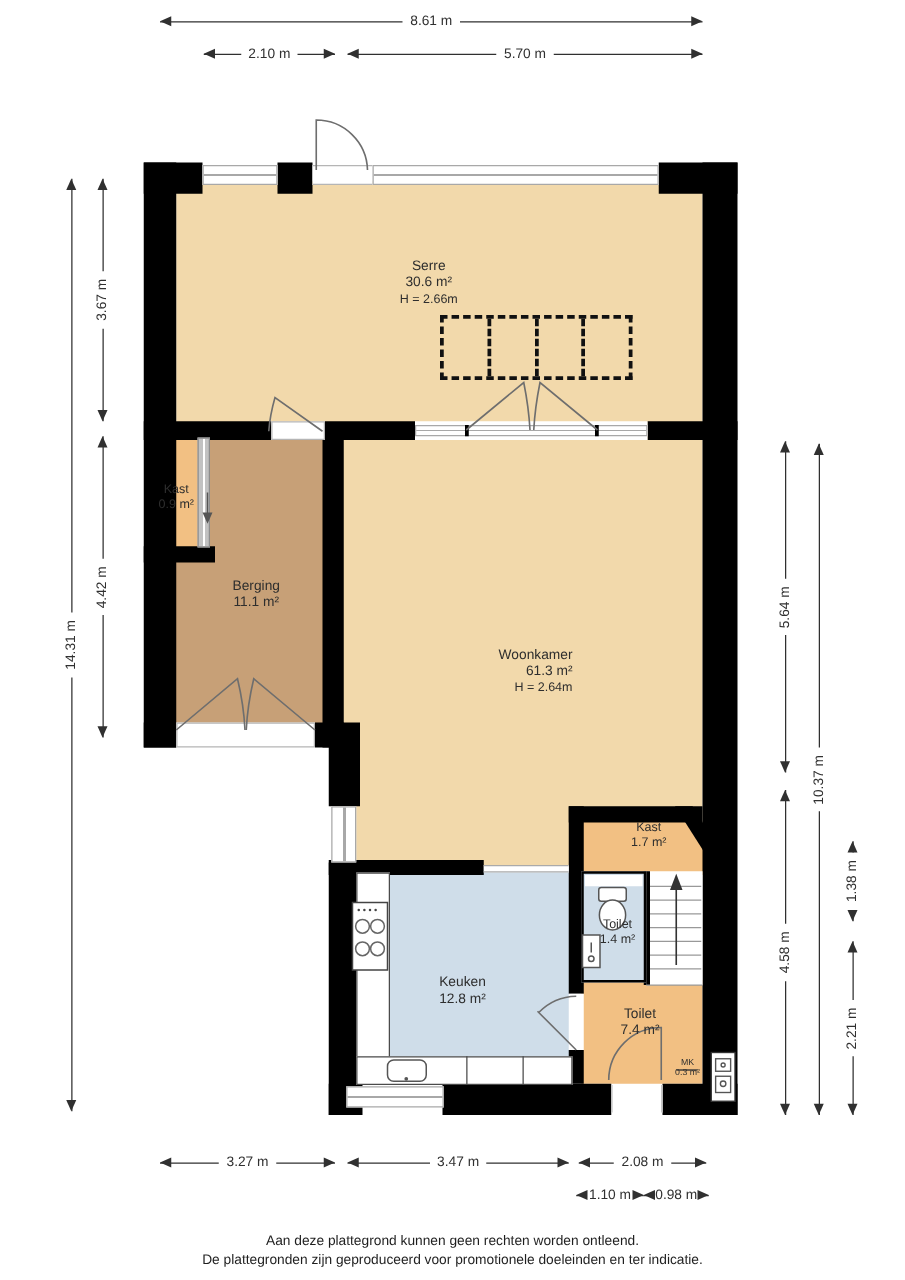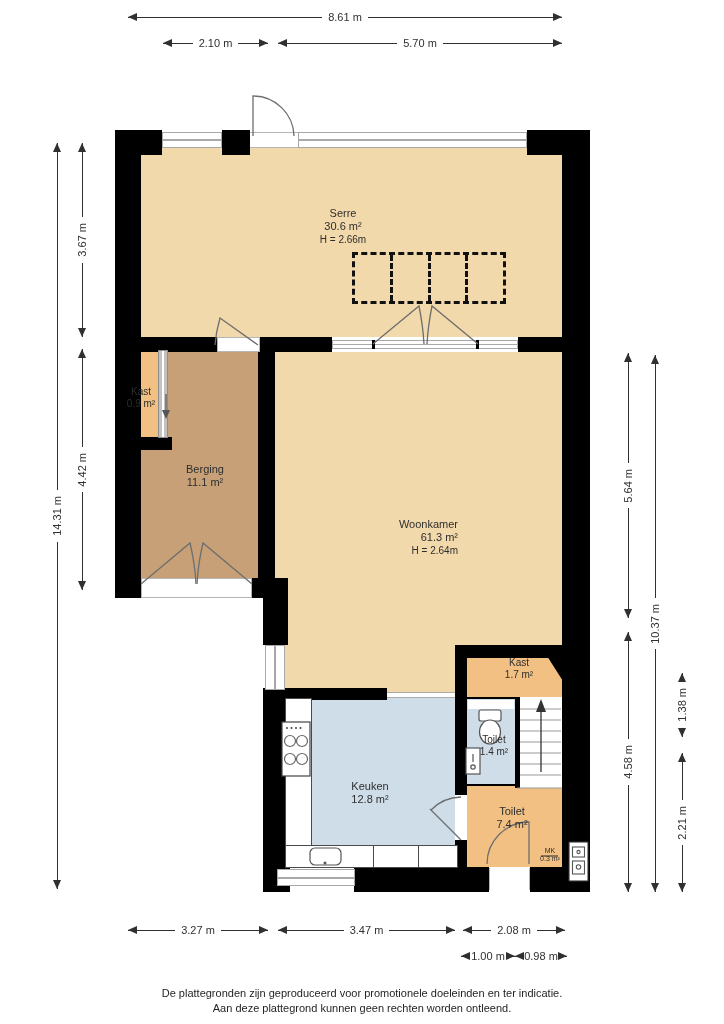--- a/index.html
+++ b/index.html
@@ -293,27 +293,27 @@
       <span class="lbl">3.47 m</span>
       <i class="line"></i>
   </div>
   <div class="dim h" style="left:463px;top:924px;width:102px;">
     <i class="line"></i>
       <span class="lbl">2.08 m</span>
       <i class="line"></i>
   </div>
   <div class="dim h" style="left:461px;top:950px;width:54px;">
     <i class="line"></i>
-      <span class="lbl">1.00 m</span>
+      <span class="lbl">1.10 m</span>
       <i class="line"></i>
   </div>
   <div class="dim h" style="left:515px;top:950px;width:52px;">
     <i class="line"></i>
       <span class="lbl">0.98 m</span>
       <i class="line"></i>
   </div>
 
   <div class="footer" style="top:986px;">
+    <div>Aan deze plattegrond kunnen geen rechten worden ontleend.</div>
     <div>De plattegronden zijn geproduceerd voor promotionele doeleinden en ter indicatie.</div>
-    <div>Aan deze plattegrond kunnen geen rechten worden ontleend.</div>
   </div>
 
 </div>
 
 </body></html>

